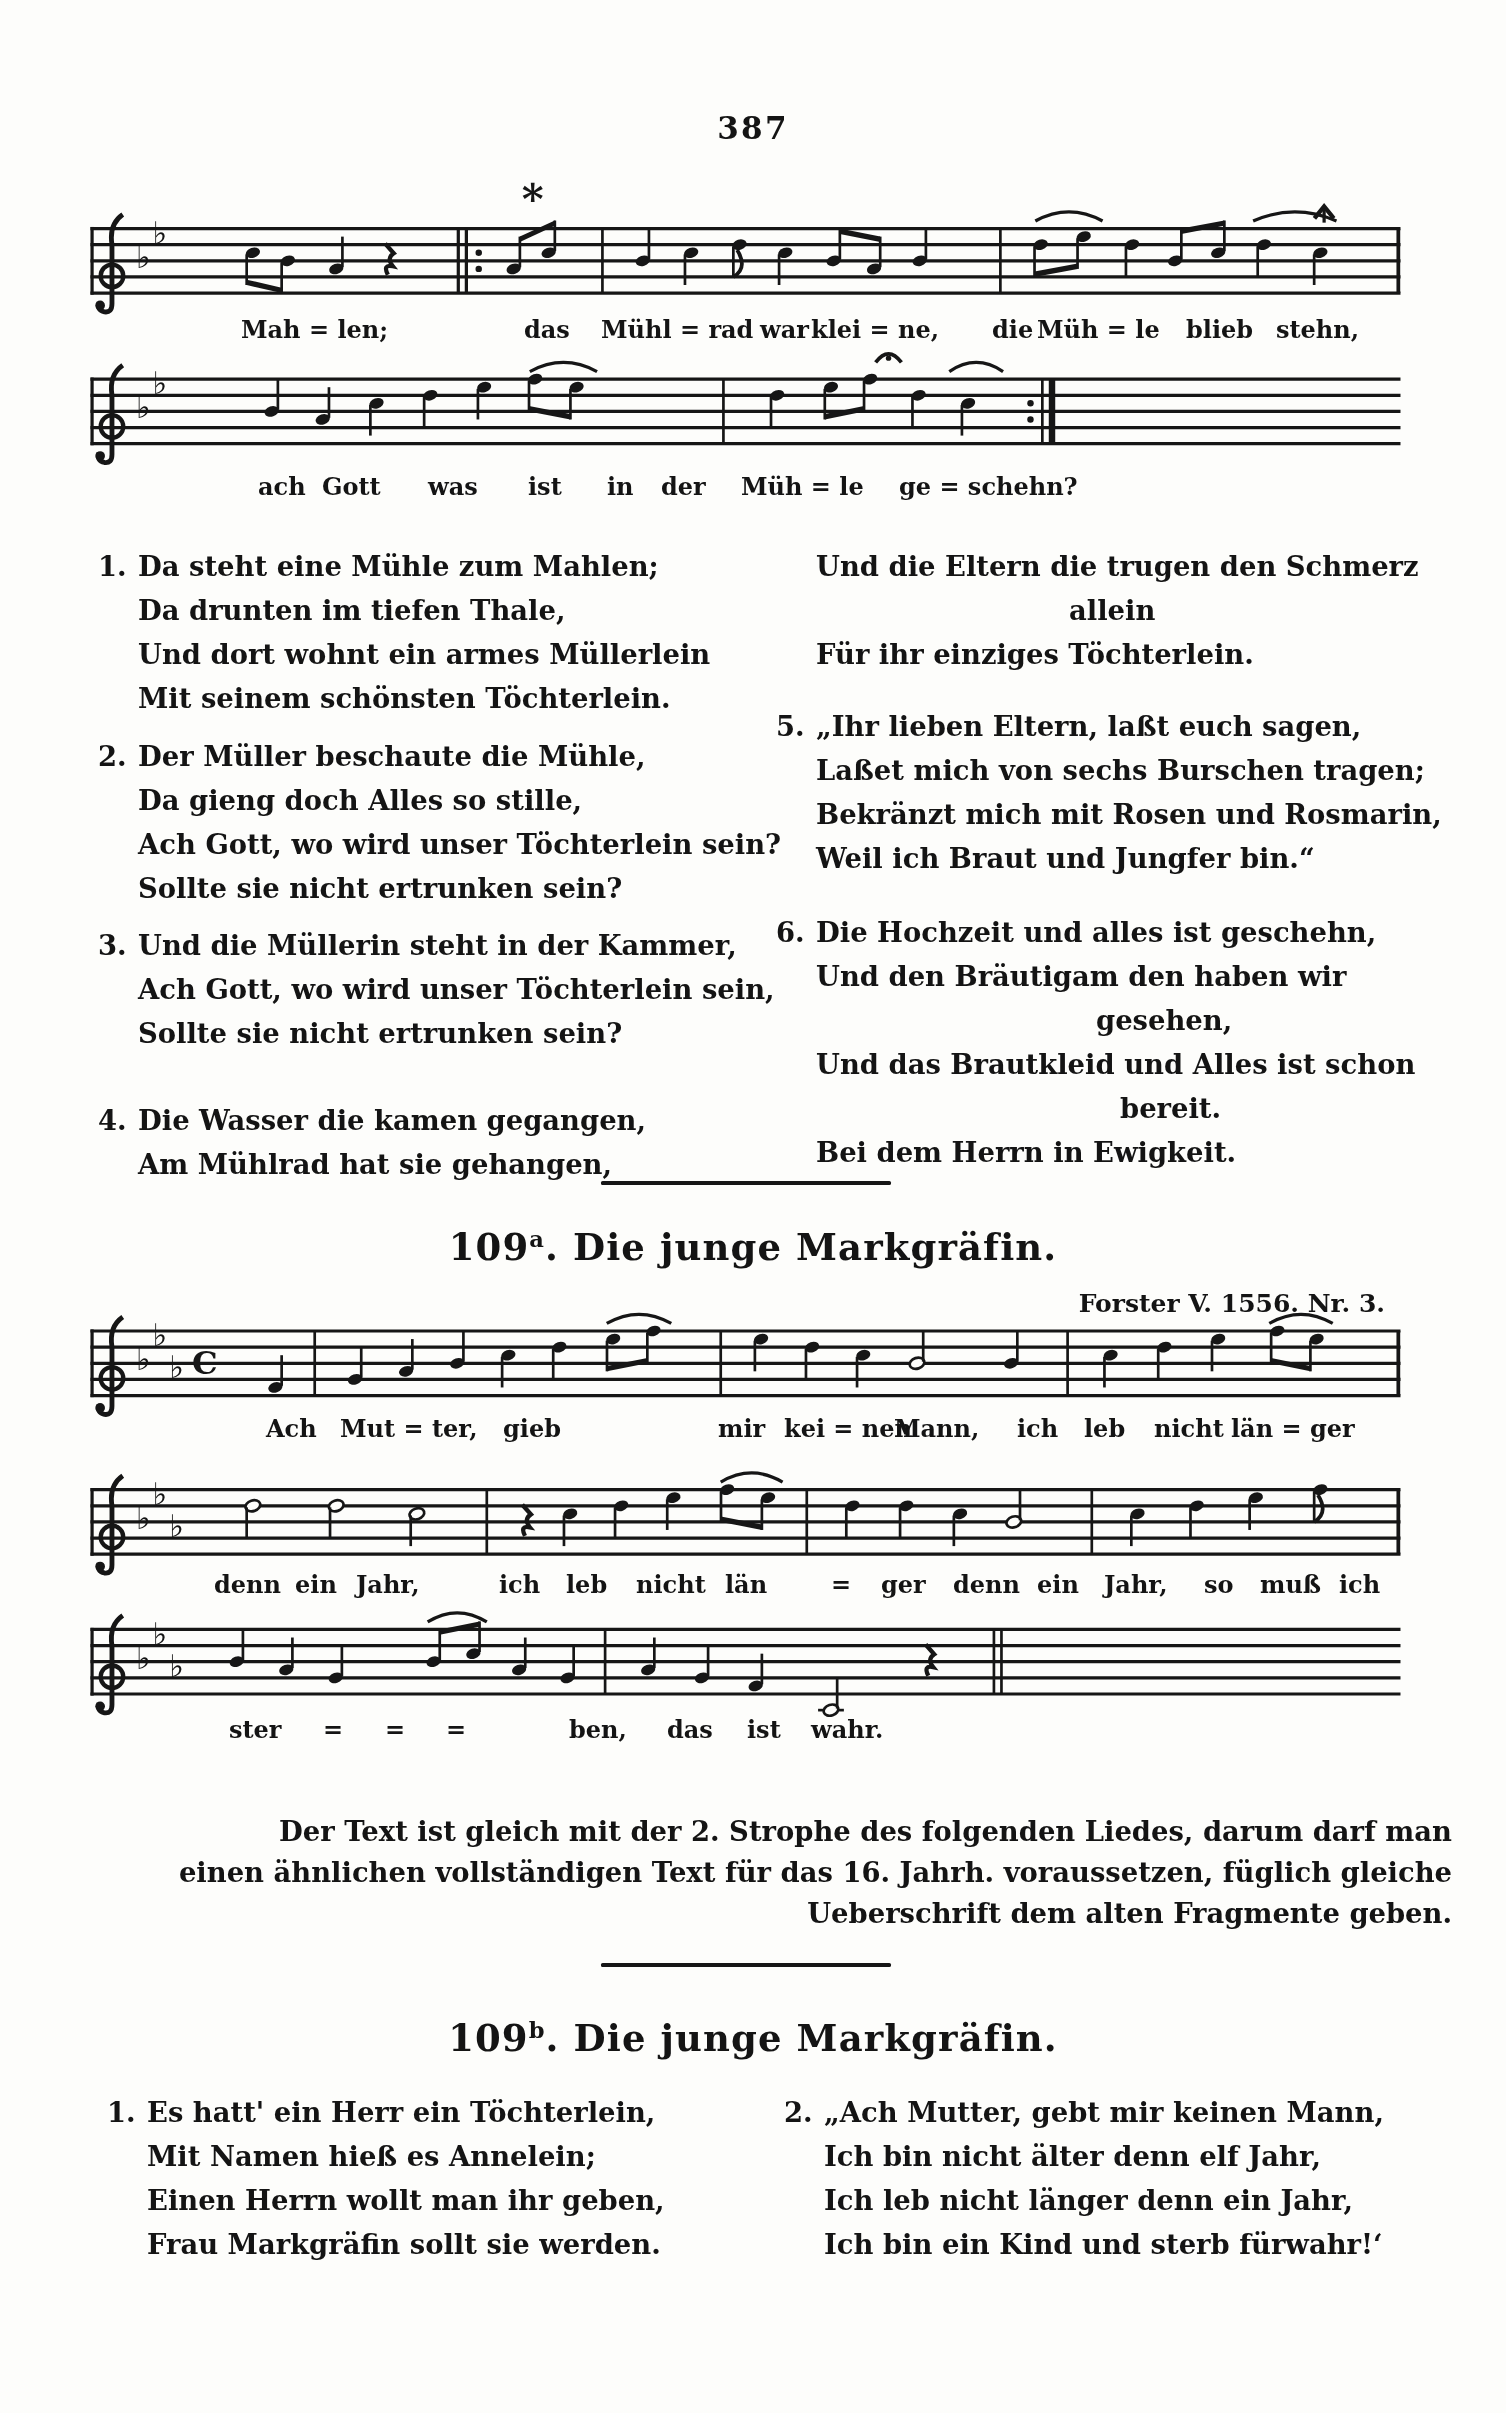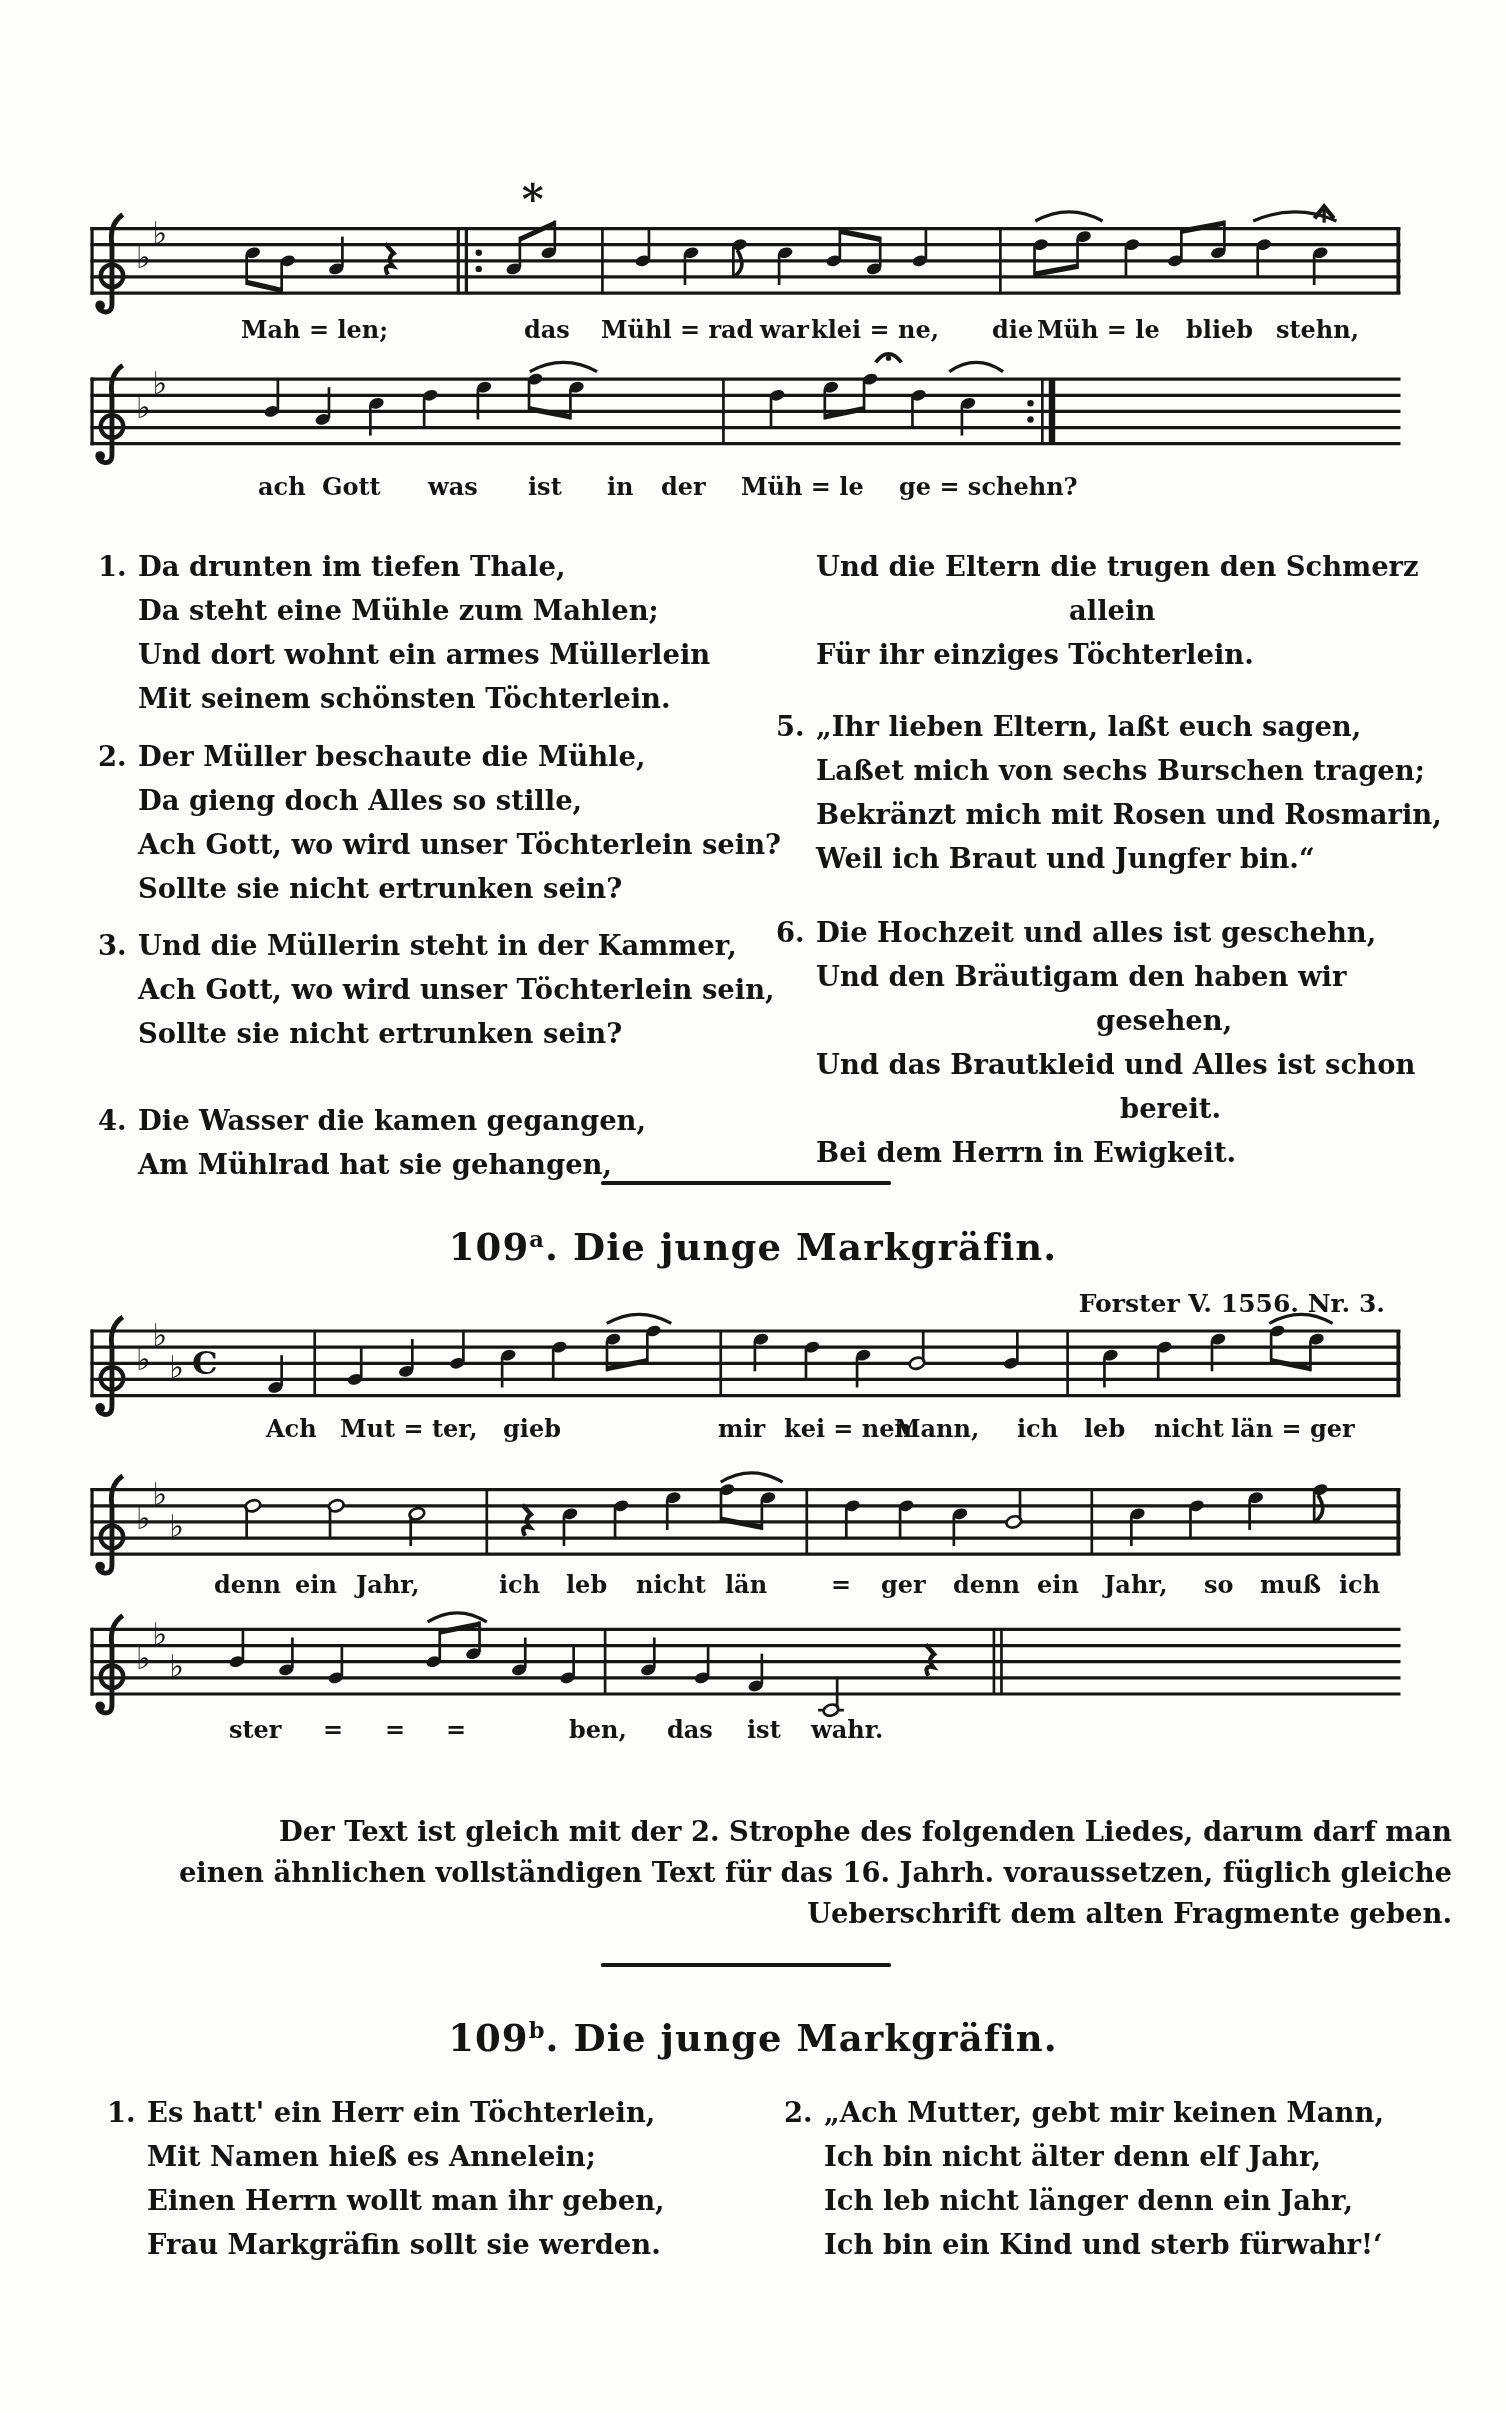--- a/index.html
+++ b/index.html
@@ -23,20 +23,21 @@
   .para .pline{white-space:nowrap;}
   .para .pline.indent{text-indent:49px;}
   .divider{height:3.8px;background:#161616;border-radius:1.6px;}
   svg{position:absolute;left:0;top:0;}
 </style>
 </head>
 <body>
 
 <div class="page">
 
+  <div class="abs pagenum" style="top:110px;">387</div>
 
   <svg id="music-svg" width="1506" height="2413" viewBox="0 0 2800 4487">
       <g>
         <line x1="168" y1="425" x2="2604" y2="425" stroke="#161616" stroke-width="6"></line>
         <line x1="168" y1="455" x2="2604" y2="455" stroke="#161616" stroke-width="6"></line>
         <line x1="168" y1="485" x2="2604" y2="485" stroke="#161616" stroke-width="6"></line>
         <line x1="168" y1="515" x2="2604" y2="515" stroke="#161616" stroke-width="6"></line>
         <line x1="168" y1="545" x2="2604" y2="545" stroke="#161616" stroke-width="6"></line>
         <line x1="171" y1="422" x2="171" y2="548" stroke="#161616" stroke-width="6"></line>
         <path d="M 228 399 Q 202 417 208 455 L 208 565 Q 208 582 194 580 Q 179 577 184 562" fill="none" stroke="#161616" stroke-width="9"></path>
@@ -368,22 +369,22 @@
         <span style="left: 667px;">das</span>
         <span style="left: 747px;">ist</span>
         <span style="left: 811px;">wahr.</span>
       </div>
     </div>
 
   <div id="verses-song1-left" class="abs" style="left:98px;top:0;">
       <div class="verse" style="top: 544px;">
         <span class="vnum">1.</span>
         <div class="vlines">
+          <div class="vline">Da steht eine Mühle zum Mahlen;</div>
           <div class="vline">Da drunten im tiefen Thale,</div>
-          <div class="vline">Da steht eine Mühle zum Mahlen;</div>
           <div class="vline">Und dort wohnt ein armes Müllerlein</div>
           <div class="vline">Mit seinem schönsten Töchterlein.</div>
         </div>
       </div>
       <div class="verse" style="top: 734px;">
         <span class="vnum">2.</span>
         <div class="vlines">
           <div class="vline">Der Müller beschaute die Mühle,</div>
           <div class="vline">Da gieng doch Alles so stille,</div>
           <div class="vline">Ach Gott, wo wird unser Töchterlein sein?</div>

